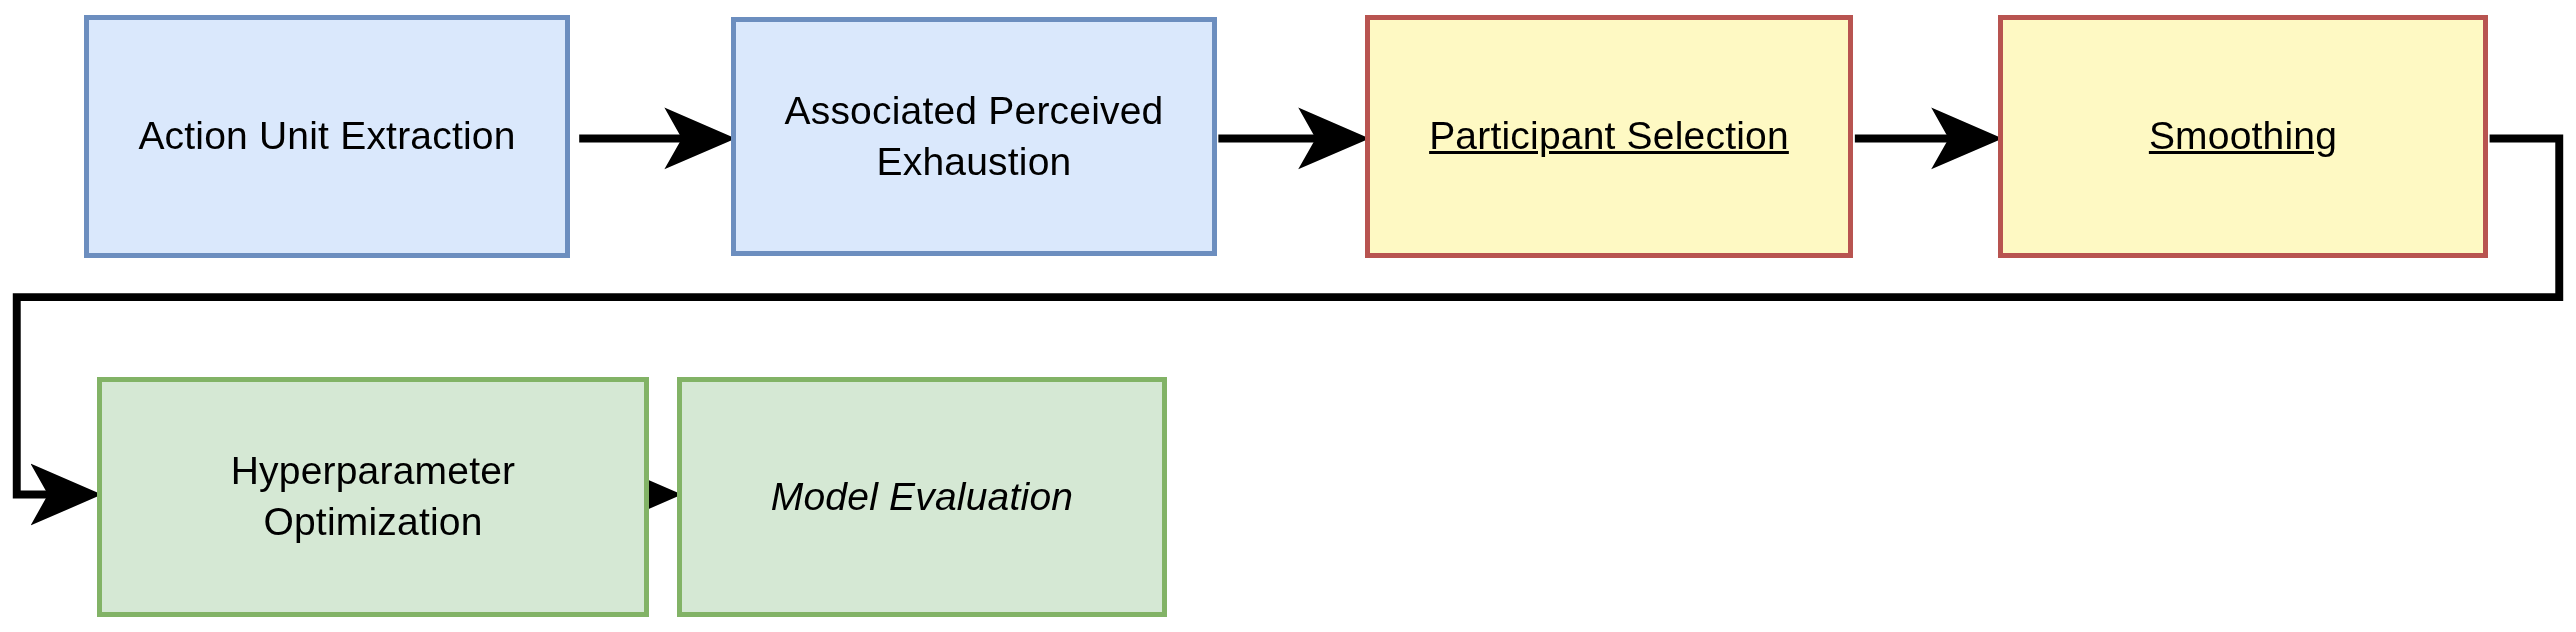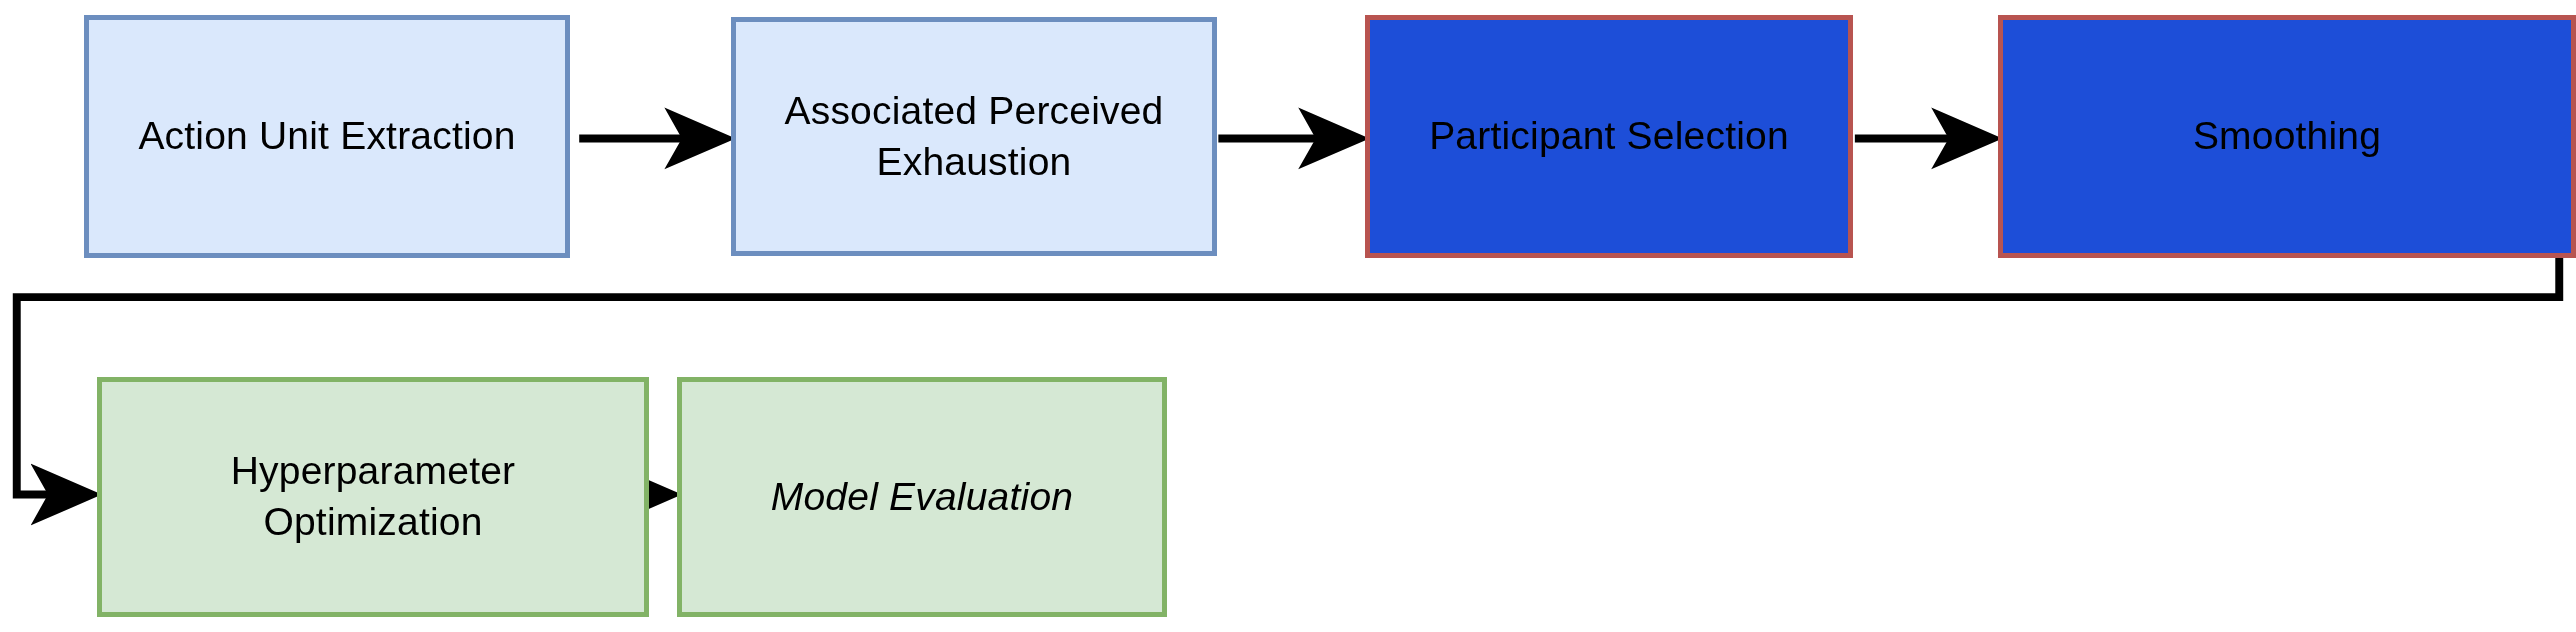--- a/index.html
+++ b/index.html
@@ -41,22 +41,23 @@
   }
   .node-label {
     display: block;
     white-space: pre-line;
   }
   .node-blue {
     background: #dae8fc;
     border-color: #6c8ebf;
   }
   .node-pink {
-    background: #1d4ed8;
+    background: #fef9c3;
     border-color: #b85450;
+    text-decoration: underline;
   }
   .node-green {
     background: #d5e8d4;
     border-color: #82b366;
   }
 </style>
 </head>
 <body>
 
 <div id="canvas">
@@ -85,21 +86,21 @@
 
   <div class="node node-blue" style="left:731px; top:17px; width:486px; height:239px;">
     <span class="node-label">Associated Perceived
 Exhaustion</span>
   </div>
 
   <div class="node node-pink" style="left:1365px; top:15px; width:488px; height:243px;">
     <span class="node-label">Participant Selection</span>
   </div>
 
-  <div class="node node-pink" style="left:1998px; top:15px; width:578px; height:243px;text-align:center;">
+  <div class="node node-pink" style="left:1998px; top:15px; width:490px; height:243px;text-align:center;">
     <span class="node-label">Smoothing</span>
   </div>
 
   <div class="node node-green" style="left:97px; top:377px; width:552px; height:240px;">
     <span class="node-label">Hyperparameter
 Optimization</span>
   </div>
 
   <div class="node node-green" style="left:677px; top:377px; width:490px; height:240px;font-style:italic;">
     <span class="node-label">Model Evaluation</span>

